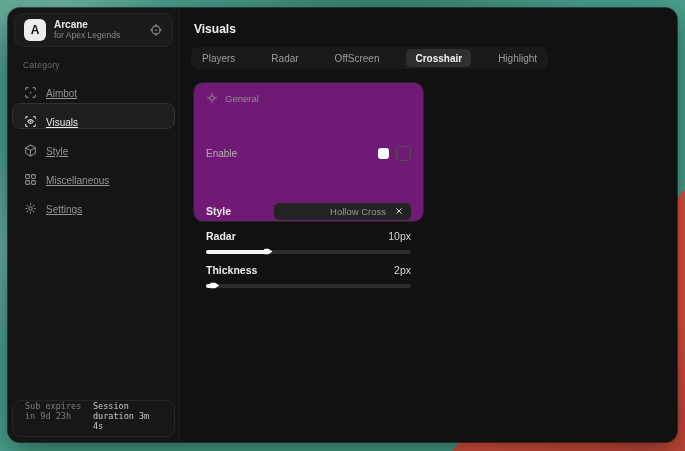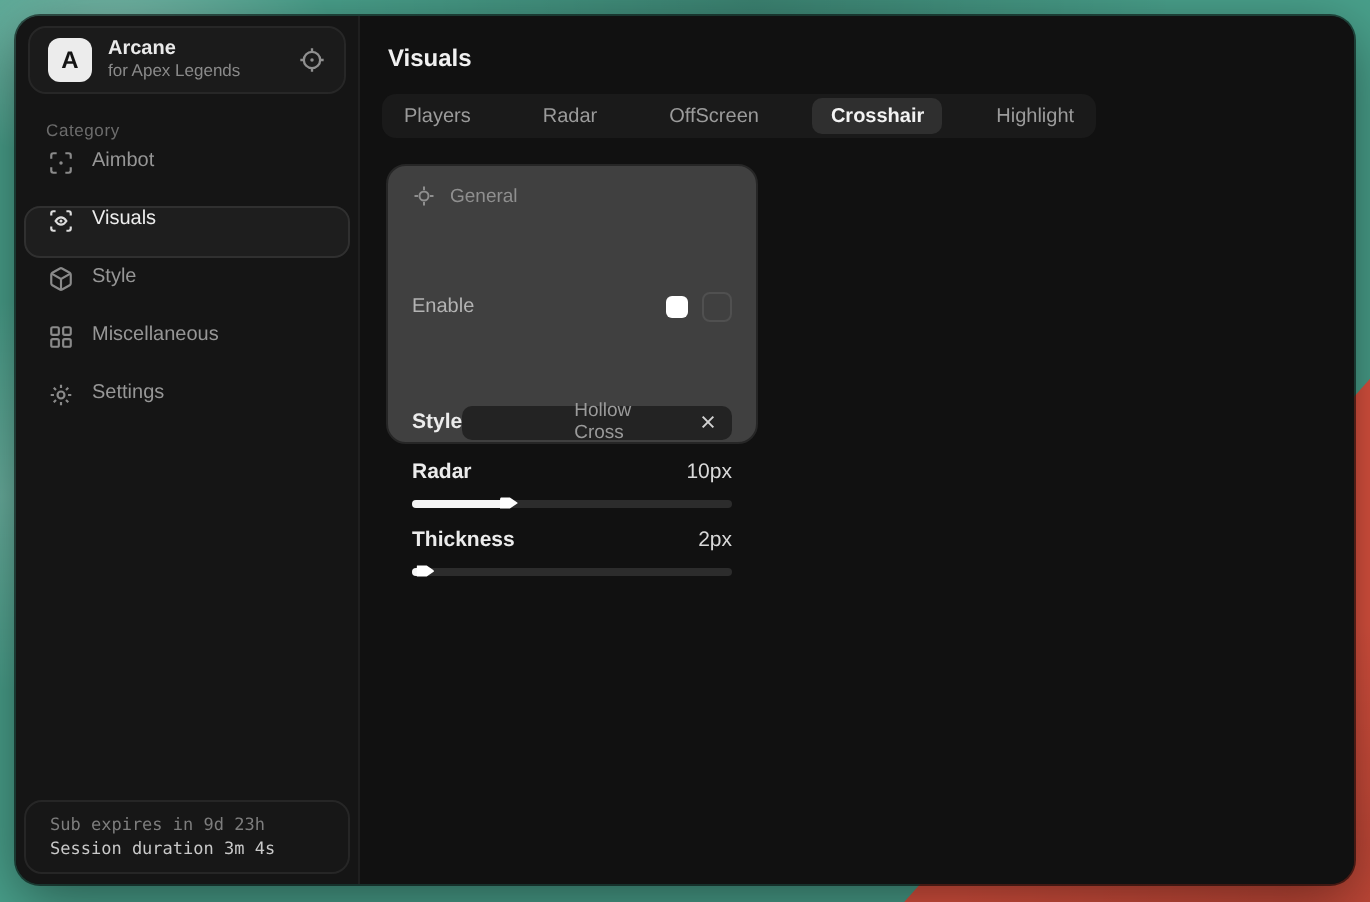--- a/index.html
+++ b/index.html
@@ -31,45 +31,45 @@
     display:flex; align-items:center; justify-content:center;
     color:#141414; font-weight:bold; font-size:12px; flex-shrink:0; }
   .brand-text { flex:1; line-height:1.15; }
   .brand-title { font-size:10px; font-weight:bold; color:#eaeaea; }
   .brand-sub { font-size:8.5px; color:#8a8a8a; }
   .brand-ico { color:#8f8f8f; display:flex; }
 
   .cat-label { position:absolute; left:15px; top:52px; font-size:8.5px; color:#6c6c6c; letter-spacing:.3px; }
 
   .nav { position:absolute; left:4px; right:4px; top:66px; display:flex; flex-direction:column; gap:3px; }
-  .nav-item { height:26px; display:flex; align-items:flex-start; gap:9px; padding:0 11px;
-    color:#969696; font-size:10px; border-radius:8px; border:1px solid transparent; cursor:pointer; }
+  .nav-item { height:26px; display:flex; align-items:flex-end; gap:9px; padding:0 11px;
+    color:#969696; font-size:10px; border-radius:8px; border:1px solid transparent; cursor:pointer;text-decoration:underline; }
   .nav-item .nico { display:flex; color:#8a8a8a; }
   .nav-item.active { background:#1e1e1e; border-color:#303030; color:#ededed; }
   .nav-item.active .nico { color:#dcdcdc; }
 
   .status-card { position:absolute; left:4px; right:4px; bottom:5px; height:37px;
     border:1px solid #262626; border-radius:9px; background:#171717;
-    display:flex; flex-direction:column; justify-content:center; gap:2px; padding:0 12px;
+    display:flex; flex-direction:row; justify-content:center; gap:2px; padding:0 12px;
     font-family:"DejaVu Sans Mono", monospace; }
   .status-l1 { font-size:8.5px; color:#7d7d7d; }
   .status-l2 { font-size:8.5px; color:#c9c9c9; }
 
   
   .main { flex:1; position:relative; background:#111111; }
   .page-title { position:absolute; left:14px; top:14px; font-size:12px; font-weight:bold; color:#f0f0f0; }
 
   .tabbar { position:absolute; left:11px; top:39px; height:22px; background:#1a1a1a;
     border-radius:7px; display:inline-flex; align-items:center; padding:2px; gap:18px; }
   .tab { height:18px; display:flex; align-items:center; padding:0 9px; border-radius:5px;
     font-size:10px; color:#9b9b9b; cursor:pointer; white-space:nowrap; }
   .tab.active { background:#2f2f2f; color:#f2f2f2; font-weight:bold; }
 
-  .panel { position:absolute; left:13px; top:74px; width:186px; height:140px;
-    background:#404040; border:1px solid #262626; border-radius:10px; padding:9px 12px 10px; }
+  .panel { position:absolute; left:13px; top:74px; width:231px; height:140px;
+    background:#701a75; border:1px solid #262626; border-radius:10px; padding:9px 12px 10px; }
   .panel-head { display:flex; align-items:center; gap:7px; color:#8f8f8f; font-size:9.5px; margin-bottom:9px; }
   .row { display:flex; align-items:center; justify-content:space-between;margin-top:40px; }
   .row-enable { margin-bottom:7px; height:18px; }
   .lbl-dim { font-size:10px; color:#b3b3b3; }
   .lbl { font-size:10.5px; font-weight:bold; color:#ececec; }
   .enable-ctrls { display:flex; align-items:center; gap:7px; }
   .swatch { width:11px; height:11px; background:#ffffff; border-radius:3px; cursor:pointer; }
   .bindbox { width:15px; height:15px; border:1.5px solid #505050; border-radius:4px; background:transparent; cursor:pointer; }
 
   .row-style { margin-bottom:8px; height:18px; }

